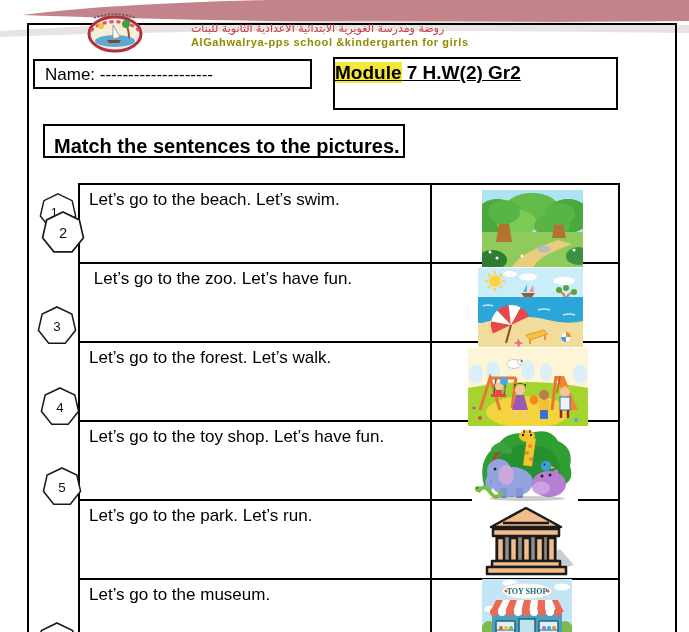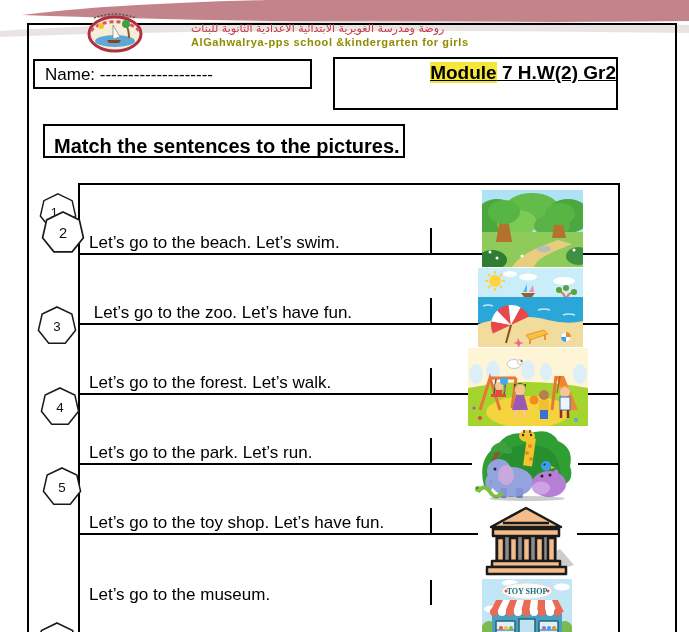--- a/index.html
+++ b/index.html
@@ -11,30 +11,30 @@
   #page-border{left:27px;top:23px;width:646px;height:640px;border:2px solid #000;}
   #logo{left:86px;top:11px;width:58px;height:43px;}
   #school-ar{left:191px;top:22px;width:330px;font-family:"DejaVu Sans",sans-serif;
              font-size:11px;font-weight:normal;color:#c8394a;}
   #school-en{left:191px;top:36px;width:330px;font-size:11px;font-weight:bold;
              color:#8f8c00;letter-spacing:0.6px;}
   
   .box{border:2px solid #000;background:#fff;box-sizing:border-box;}
   #name-box{left:33px;top:59px;width:279px;height:30px;}
   #name-box span{display:block;padding:4px 0 0 10px;font-size:17px;}
-  #title-box{left:333px;top:57px;width:285px;height:53px;text-align:right;}
+  #title-box{left:333px;top:57px;width:285px;height:53px;text-align:left;}
   #title-box .t{display:inline-block;margin-top:3px;font-size:19px;font-weight:bold;
                 text-decoration:underline;}
   #title-box .hl{background:#f5e73a;}
   #instr-box{left:43px;top:124px;width:362px;height:34px;}
   #instr-box span{display:block;padding:9px 0 0 9px;font-size:20px;font-weight:bold;}
   
   #match-table{left:78px;top:183px;width:542px;height:474px;border:2px solid #000;
                box-sizing:border-box;background:#fff;}
-  .row{display:flex;height:70px;box-sizing:border-box;border-bottom:2px solid #000;align-items:flex-end;}
+  .row{display:flex;height:79px;box-sizing:border-box;border-bottom:2px solid #000;}
   .row:last-child{border-bottom:none;}
   .cell-s{width:352px;box-sizing:border-box;border-right:2px solid #000;
           padding:5px 4px 0 9px;font-size:17px;white-space:pre-wrap;}
   .cell-p{flex:1;}
   
   .hep{position:absolute;}
   .hep polygon{fill:#fff;stroke:#1a1a1a;stroke-width:1.6;}
   .hep text{font-family:"Liberation Sans",sans-serif;font-size:14px;fill:#111;}
   
   .pic{position:absolute;z-index:5;}
@@ -83,25 +83,25 @@
   </div>
   <div class="row">
     <div class="cell-s"> Let’s go to the zoo. Let’s have fun.</div>
     <div class="cell-p"></div>
   </div>
   <div class="row">
     <div class="cell-s">Let’s go to the forest. Let’s walk.</div>
     <div class="cell-p"></div>
   </div>
   <div class="row">
+    <div class="cell-s">Let’s go to the toy shop. Let’s have fun.</div>
+    <div class="cell-p"></div>
+  </div>
+  <div class="row">
     <div class="cell-s">Let’s go to the park. Let’s run.</div>
-    <div class="cell-p"></div>
-  </div>
-  <div class="row">
-    <div class="cell-s">Let’s go to the toy shop. Let’s have fun.</div>
     <div class="cell-p"></div>
   </div>
   <div class="row">
     <div class="cell-s">Let’s go to the museum.</div>
     <div class="cell-p"></div>
   </div>
 </div>
 
 <svg class="hep" style="left:39px;top:193px" width="38" height="38" viewBox="0 0 42 42">
   <polygon points="21,1 36.6,8.5 40.5,25.5 29.7,39 12.3,39 1.5,25.5 5.4,8.5"></polygon>

